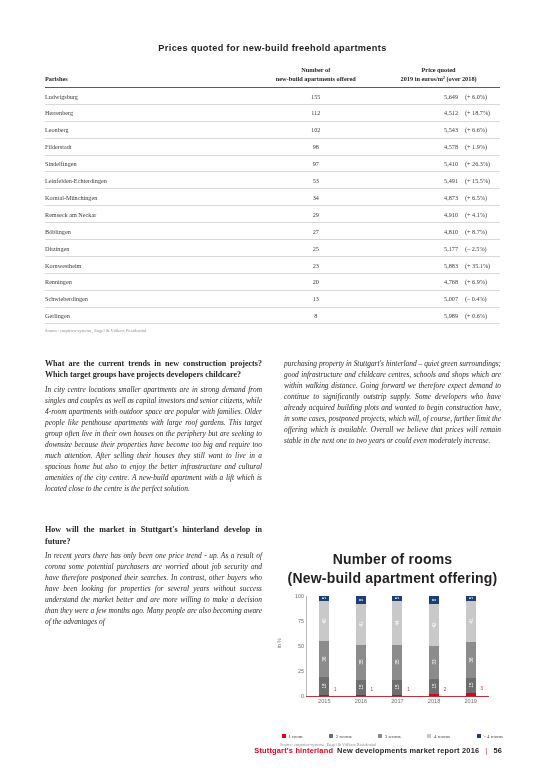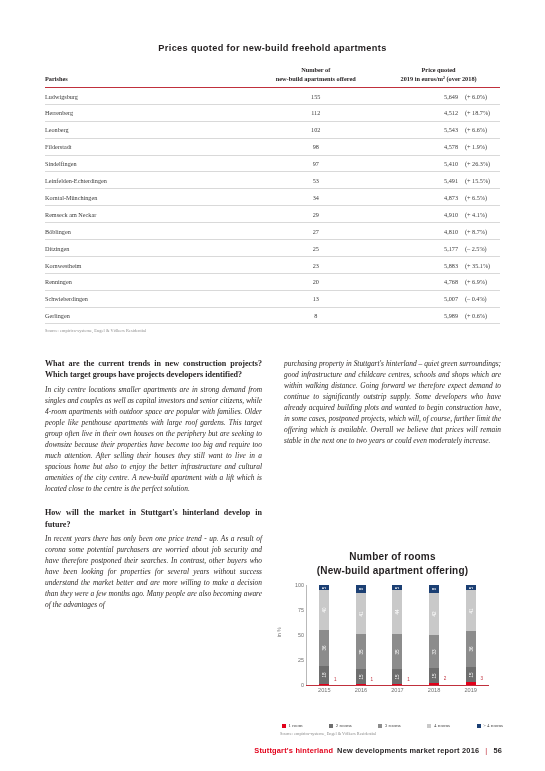--- a/index.html
+++ b/index.html
@@ -80,32 +80,32 @@
   }
   p.body {
     font-family: "Liberation Serif", serif;
     font-style: italic;
     font-size: 7.4px;
     line-height: 1.49;
     text-align: justify;
     color: #2e2a27;
     -webkit-hyphens: auto; hyphens: auto;
   }
-  p.body + h2.q { margin-top: 13px; }
+  p.body + h2.q { margin-top: 30px; }
 
   
   .chart-block {
     position: absolute;
     top: 550px; left: 280px;
     width: 225px;
   }
   .chart-title {
     font-family: "Liberation Sans", sans-serif;
     font-weight: bold;
-    font-size: 10px;
+    font-size: 14px;
     line-height: 1.35;
     text-align: center;
     letter-spacing: .2px;
     color: #231f20;
   }
   .plot-wrap {
     position: relative;
     margin-top: 8px;
     height: 116px;
     padding-left: 26px;
@@ -305,21 +305,21 @@
           <td class="v-parish">Gerlingen</td>
           <td class="v-num">8</td>
           <td class="v-price"><span class="amt">5,989</span><span class="pct">(+ 0.6%)</span></td>
         </tr>
       </tbody>
   </table>
   <div class="tbl-source">Source: empirica-systeme, Engel &amp; Völkers Residential</div>
 
   <div class="columns">
     <div class="col">
-      <h2 class="q">What are the current trends in new construction projects? Which target groups have projects developers identified?</h2>
+      <h2 class="q">What are the current trends in new construction projects? Which target groups have projects developers childcare?</h2>
       <p class="body">In city centre locations smaller apartments are in strong demand from singles and couples as well as capital investors and senior citizens, while 4-room apartments with outdoor space are popular with families. Older people like penthouse apartments with large roof gardens. This target group often live in their own houses on the periphery but are seeking to downsize because their properties have become too big and require too much attention. After selling their houses they still want to live in a spacious home but also to enjoy the better infrastructure and cultural amenities of the city centre. A new-build apartment with a lift which is located close to the centre is the perfect solution.</p>
       <h2 class="q">How will the market in Stuttgart's hinterland develop in future?</h2>
       <p class="body">In recent years there has only been one price trend - up. As a result of corona some potential purchasers are worried about job security and have therefore postponed their searches. In contrast, other buyers who have been looking for properties for several years without success understand the market better and are more willing to make a decision than they were a few months ago. Many people are also becoming aware of the advantages of</p>
     </div>
     <div class="col">
       <p class="body">purchasing property in Stuttgart's hinterland – quiet green surroundings; good infrastructure and childcare centres, schools and shops which are within walking distance. Going forward we therefore expect demand to continue to significantly outstrip supply. Some developers who have already acquired building plots and wanted to begin construction have, in some cases, postponed projects, which will, of course, further limit the offering which is available. Overall we believe that prices will remain stable in the next one to two years or could even moderately increase.</p>
     </div>
   </div>
 
   <div class="chart-block">

